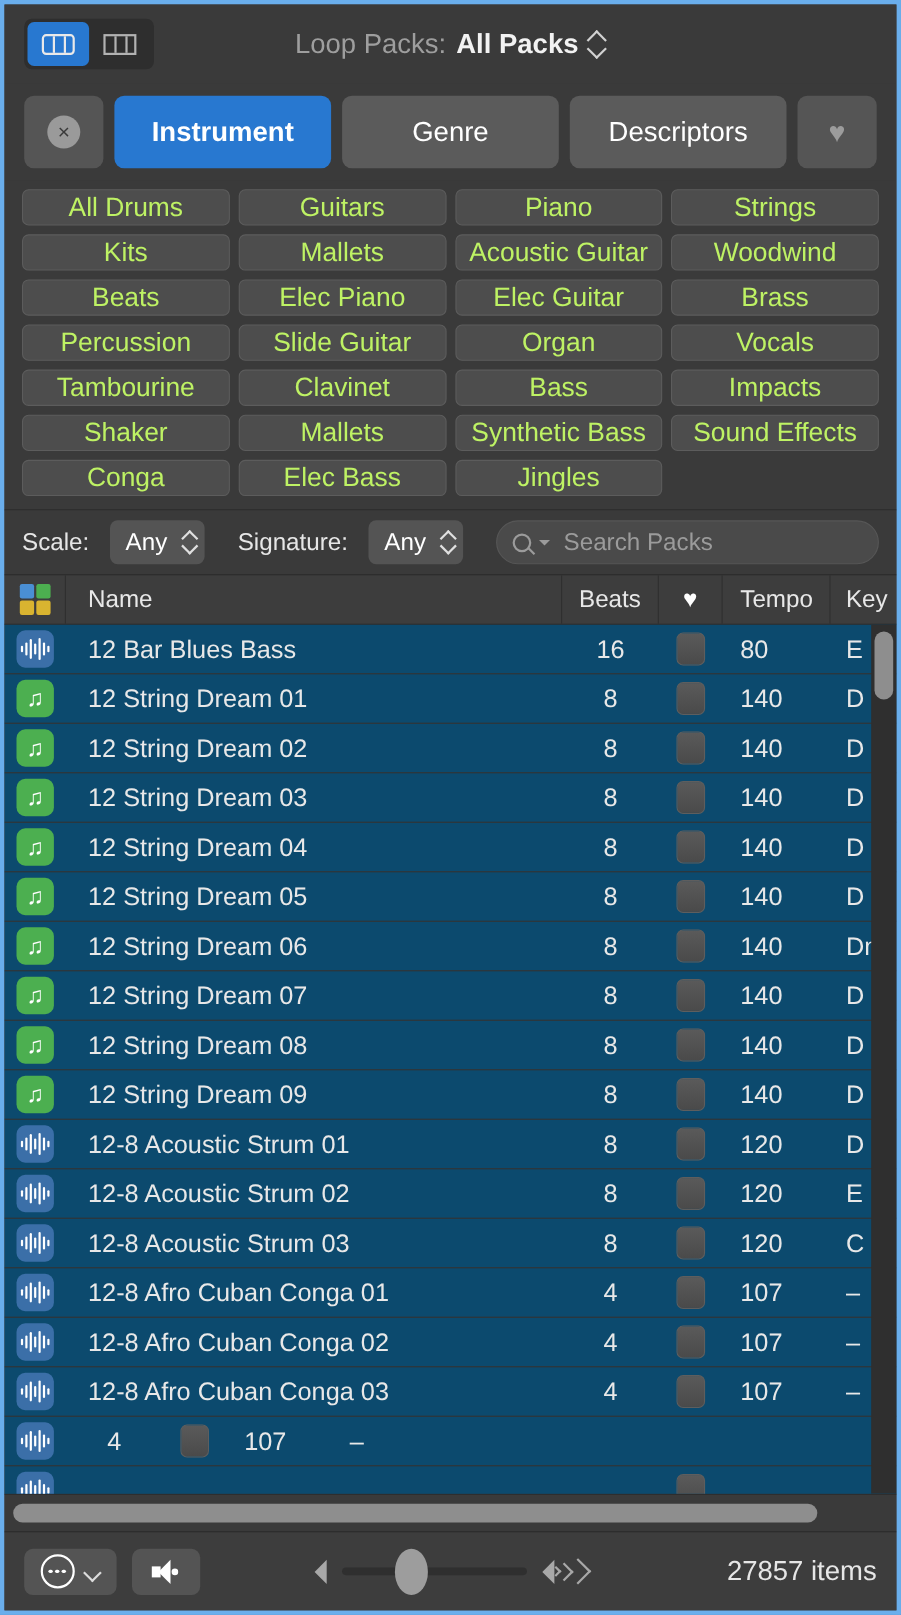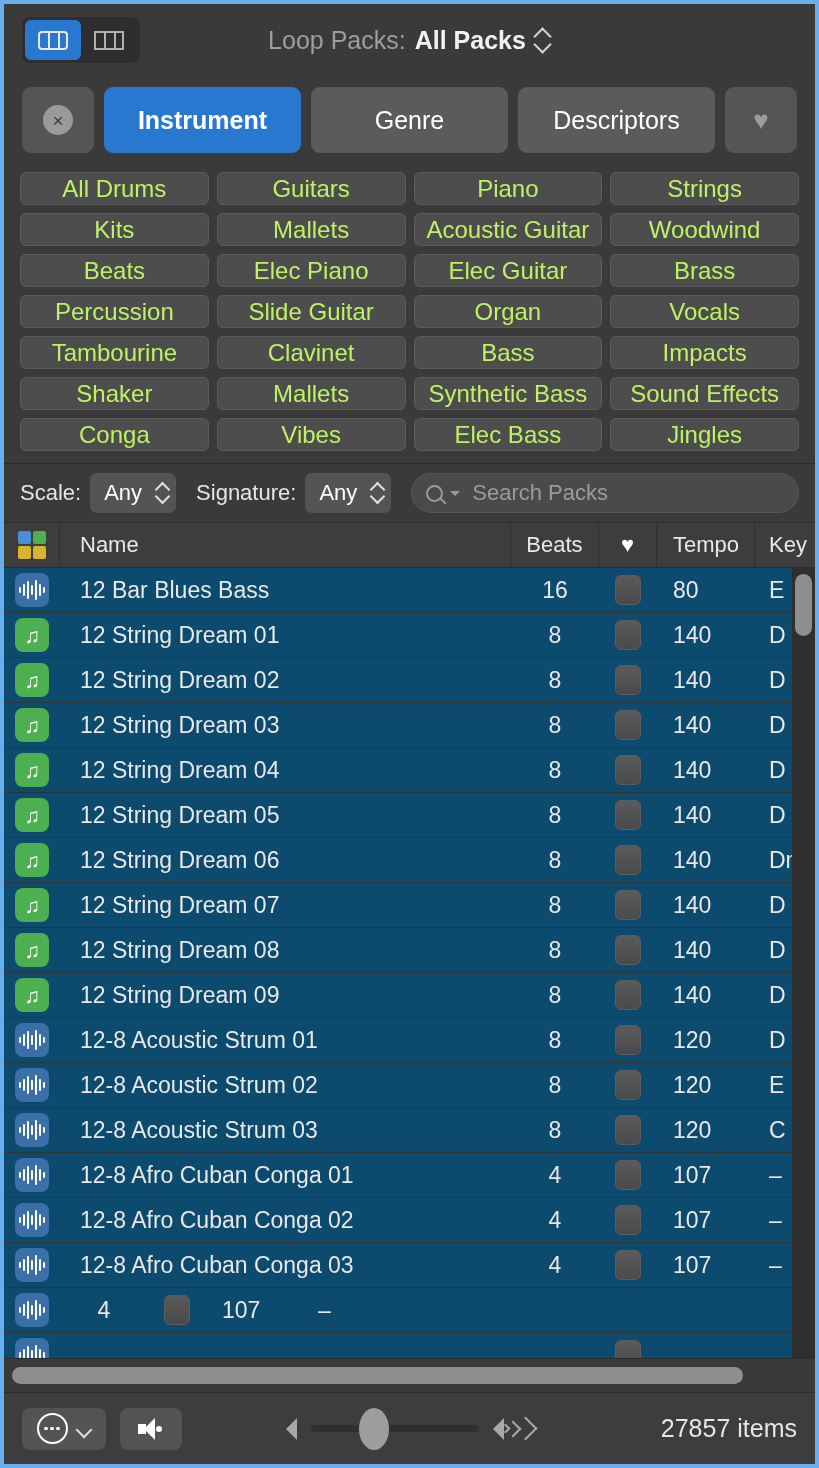--- a/index.html
+++ b/index.html
@@ -91,21 +91,21 @@
   .cat {
     height: 33px; border-radius: 6px;
     background: #4d4d4d; border: 1px solid #5c5c5c;
     color: #bef264; font-size: 24px;
     display: flex; align-items: center; justify-content: center;
     white-space: nowrap; overflow: hidden;
   }
 
   
   .filterbar {
-    height: 58px; display: flex; align-items: center; gap: 0;
+    height: 58px; display: flex; align-items: center; gap: 10px;
     padding: 0 16px; background: #3a3a3a; flex: none;
   }
   .fb-label { color: #e6e6e6; font-size: 22px; margin-right: 9px; }
   .popup {
     height: 40px; border-radius: 7px; background: #545454;
     display: flex; align-items: center; padding: 0 6px 0 14px;
     color: #ffffff; font-size: 22px; margin-right: 20px;
     min-width: 84px; justify-content: space-between; gap: 14px;
   }
   .pop-chev { width: 14px; height: 26px; position: relative; }
@@ -256,21 +256,20 @@
         <div class="cat">Vocals</div>
         <div class="cat">Tambourine</div>
         <div class="cat">Clavinet</div>
         <div class="cat">Bass</div>
         <div class="cat">Impacts</div>
         <div class="cat">Shaker</div>
         <div class="cat">Mallets</div>
         <div class="cat">Synthetic Bass</div>
         <div class="cat">Sound Effects</div>
         <div class="cat">Conga</div>
-        <div class="cat">Vibes</div>
         <div class="cat">Elec Bass</div>
         <div class="cat">Jingles</div>
       </div>
   </div>
 
   <div class="filterbar">
     <span class="fb-label">Scale:</span>
     <div class="popup">
       <span>Any</span>
       <span class="pop-chev"></span>

